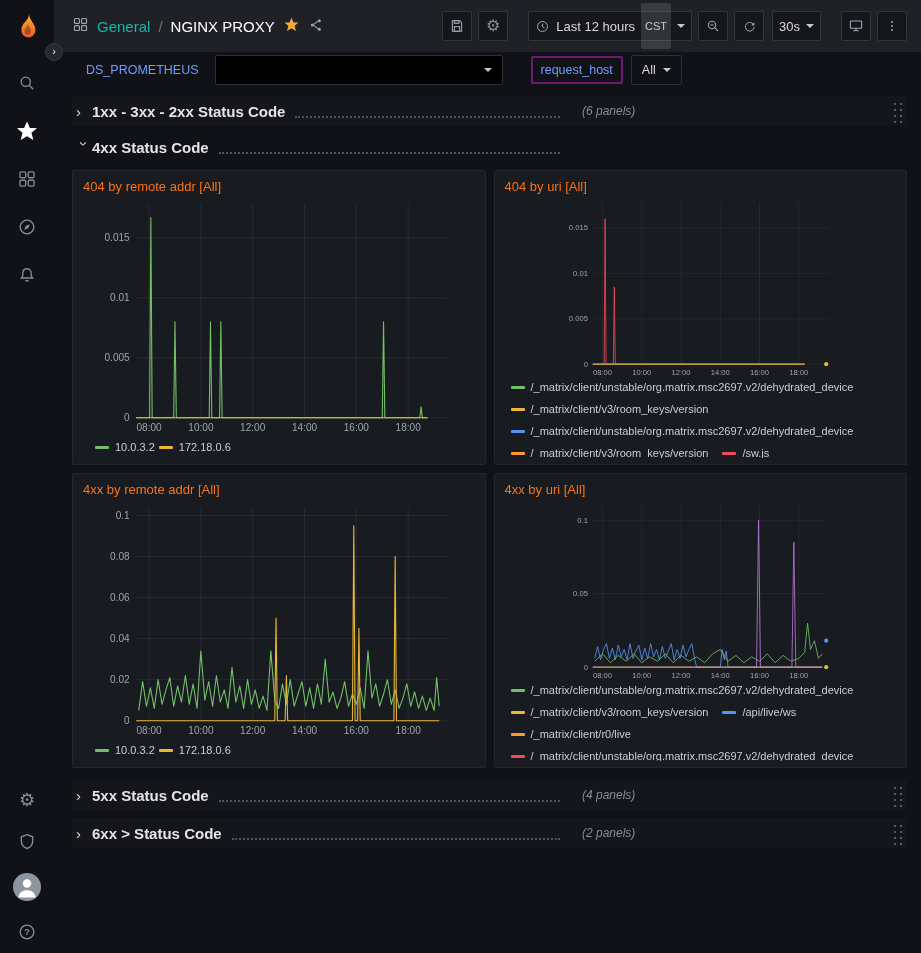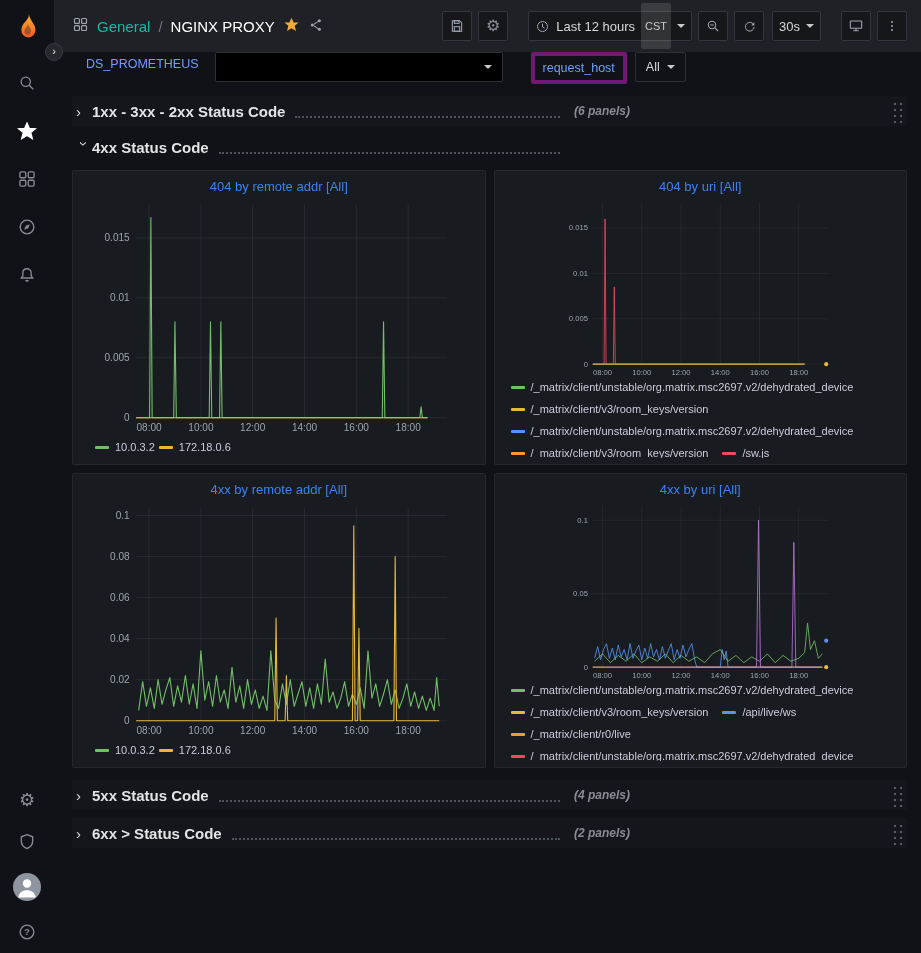--- a/index.html
+++ b/index.html
@@ -35,48 +35,48 @@
   .tb-btn{height:30px;min-width:30px;padding:0 6px;background:#16171b;border:1px solid #33363c;
     border-radius:2px;display:flex;align-items:center;justify-content:center;gap:6px;cursor:pointer;
     color:#d8d9da;font-size:13px;white-space:nowrap;}
   .tb-btn svg{stroke:#9fa7b3;fill:none;stroke-width:1.6;}
   .tb-group{display:flex;gap:8px;}
   .tz-badge{background:rgba(255,255,255,0.12);color:#c7cacd;font-size:11px;padding:17px 4px;border-radius:2px;}
   .caret{width:0;height:0;border-left:4px solid transparent;border-right:4px solid transparent;border-top:4px solid #c7cacd;display:inline-block;}
   .gap-lg{width:8px;}
 
   
-  .submenu{position:absolute;left:54px;top:52px;right:0;height:36px;display:flex;align-items:flex-start;
+  .submenu{position:absolute;left:54px;top:52px;right:0;height:36px;display:flex;align-items:center;
     padding:0 14px 0 24px;gap:8px;background:#111217;}
   .var-label{color:#6e9fff;font-size:12.5px;font-weight:500;padding:5px 8px;cursor:default;}
-  .var-label.boxed{border:4px solid #701a75;border-radius:2px;background:#111217;cursor:pointer;}
+  .var-label.boxed{border:2px solid #701a75;border-radius:2px;background:#111217;cursor:pointer;}
   .var-value-black{width:288px;height:30px;background:#000000;border:1px solid #2c3235;border-radius:2px;
     display:flex;align-items:center;justify-content:flex-end;padding:0 10px;cursor:pointer;}
   .var-value{height:30px;background:#111217;border:1px solid #2c3235;border-radius:2px;color:#d8d9da;
     font-size:12.5px;display:flex;align-items:center;gap:7px;padding:0 10px;cursor:pointer;}
 
   
   .main{position:absolute;left:54px;top:88px;right:0;bottom:0;padding:8px 14px 0 18px;overflow:hidden;}
   .row-header{height:30px;display:flex;align-items:center;cursor:pointer;font-size:15px;color:#e3e4e6;
     font-weight:700;padding:0 4px;}
   .row-header.collapsed{background:rgba(255,255,255,0.02);}
   .row-left{width:492px;display:flex;align-items:center;min-width:0;}
   .chev{color:#d8d9da;font-size:15px;font-weight:400;width:16px;display:inline-block;}
   .chev.open{transform:rotate(90deg);transform-origin:45% 55%;}
   .leader{flex:1;border-bottom:2px dotted #4e545c;margin:6px 8px 0 10px;height:8px;}
-  .row-count{font-size:12px;font-style:italic;font-weight:700;color:#878b93;margin-left:6px;white-space:nowrap;}
+  .row-count{font-size:12px;font-style:italic;font-weight:400;color:#878b93;margin-left:14px;white-space:nowrap;}
   .drag-handle{margin-left:auto;width:12px;height:24px;cursor:grab;
     background-image:radial-gradient(circle,#565b63 1.2px,transparent 1.6px);background-size:6px 6px;background-position:1px 2px;}
   .mt6{margin-top:6px;} .mt8{margin-top:8px;} .mt12{margin-top:12px;}
 
   
   .grid{margin-top:8px;display:grid;grid-template-columns:1fr 1fr;gap:8px;}
   .panel{height:295px;background:#181b1f;border:1px solid rgba(204,204,220,0.07);border-radius:2px;
     display:flex;flex-direction:column;padding:6px 10px 6px 10px;min-width:0;}
-  .panel-title{margin:0;font-size:13px;font-weight:500;color:#3b82f6;text-align:center;height:20px;line-height:20px;cursor:pointer;}
+  .panel-title{margin:0;font-size:13px;font-weight:500;color:#f97316;text-align:left;height:20px;line-height:20px;cursor:pointer;}
   .chart-wrap{flex:1;min-height:0;}
   svg.chart{width:100%;height:100%;display:block;cursor:crosshair;}
   .chart text{fill:#9da5b0;font-size:11px;font-family:"Liberation Sans",sans-serif;}
   .chart .grid-line{stroke:rgba(204,204,220,0.10);stroke-width:1;}
   .chart path.series{fill:none;stroke-width:1.2;stroke-linejoin:round;}
 
   .legend{font-size:11px;color:#ccccdc;}
   .legend.inline{display:flex;align-items:center;gap:4px;height:22px;padding-left:12px;overflow:hidden;}
   .legend.wrap{display:flex;flex-wrap:wrap;align-content:flex-start;column-gap:14px;row-gap:4px;
     height:80px;overflow:hidden;padding-left:6px;}

